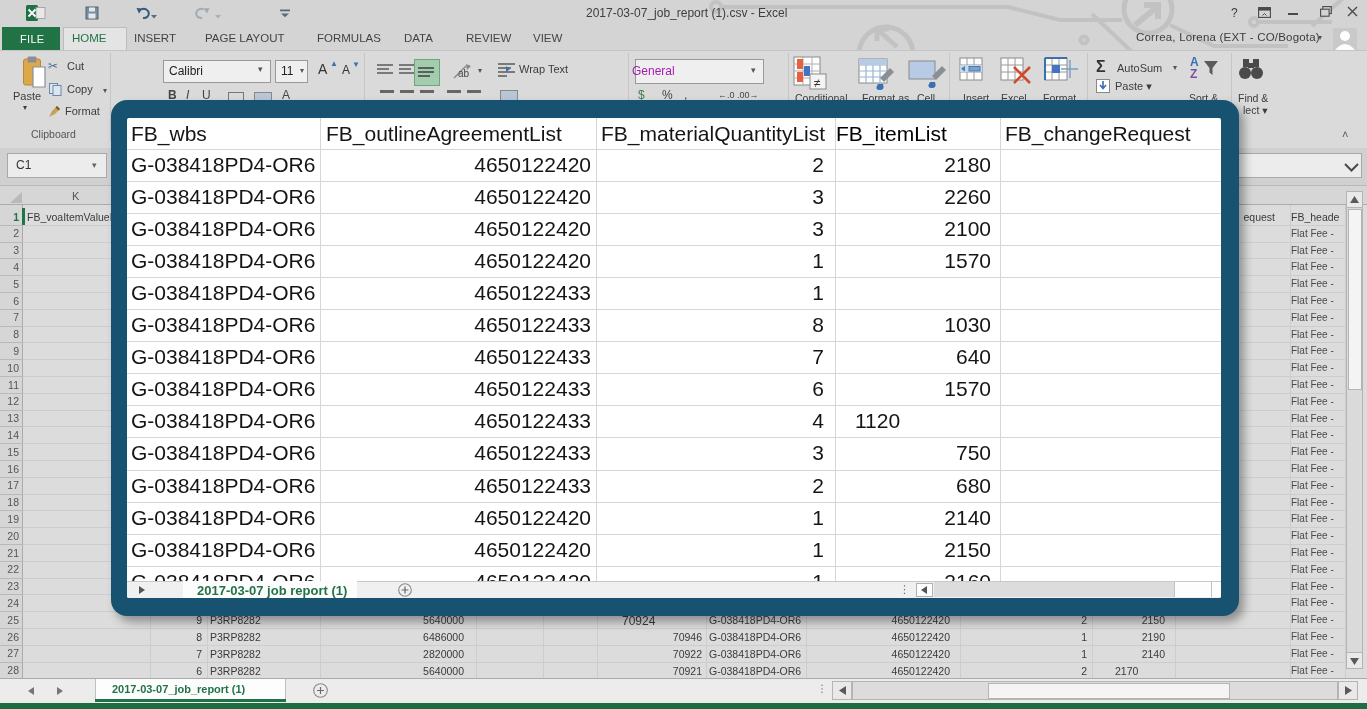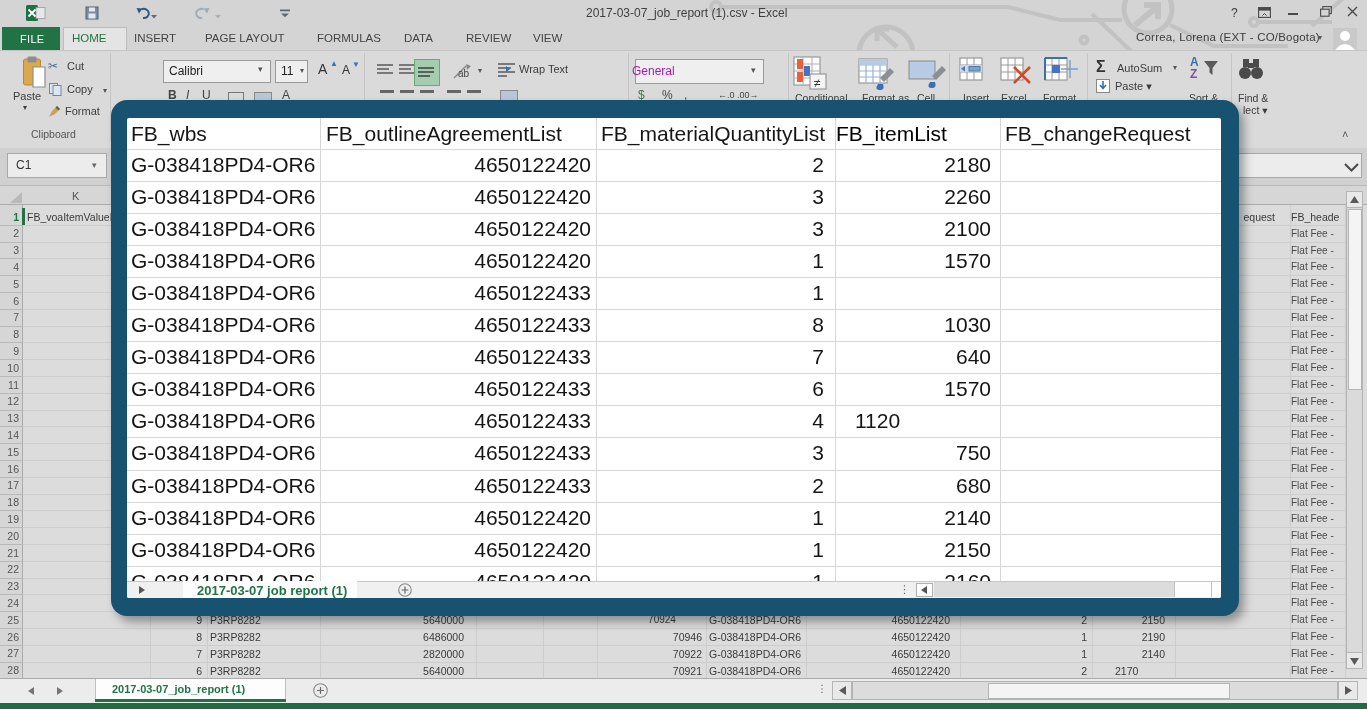--- a/index.html
+++ b/index.html
@@ -378,21 +378,21 @@
 <div class="txt" style="left:1291px;top:563.8px;font-size:10px;color:#4a4a4a;">Flat Fee -</div>
 <div class="txt" style="left:1291px;top:580.6px;font-size:10px;color:#4a4a4a;">Flat Fee -</div>
 <div class="txt" style="left:1291px;top:597.4px;font-size:10px;color:#4a4a4a;">Flat Fee -</div>
 <div class="txt" style="left:1291px;top:614.2px;font-size:10px;color:#4a4a4a;">Flat Fee -</div>
 <div class="txt" style="left:1291px;top:631.0px;font-size:10px;color:#4a4a4a;">Flat Fee -</div>
 <div class="txt" style="left:1291px;top:647.8px;font-size:10px;color:#4a4a4a;">Flat Fee -</div>
 <div class="txt" style="left:1291px;top:664.6px;font-size:10px;color:#4a4a4a;">Flat Fee -</div>
 <div class="txt" style="left:152px;top:614.2px;width:50px;text-align:right;font-size:10.5px;color:#3a3a3a;">9</div>
 <div class="txt" style="left:210px;top:614.2px;font-size:10.5px;color:#3a3a3a;">P3RP8282</div>
 <div class="txt" style="left:380px;top:614.2px;width:84px;text-align:right;font-size:10.5px;color:#3a3a3a;">5640000</div>
-<div class="txt" style="left:622px;top:614.2px;width:80px;text-align:center;font-size:10px;color:#3a3a3a;">70924</div>
+<div class="txt" style="left:622px;top:614.2px;width:80px;text-align:left;font-size:12px;color:#3a3a3a;">70924</div>
 <div class="txt" style="left:709px;top:614.2px;font-size:10.5px;color:#3a3a3a;">G-038418PD4-OR6</div>
 <div class="txt" style="left:870px;top:614.2px;width:80px;text-align:right;font-size:10.5px;color:#3a3a3a;">4650122420</div>
 <div class="txt" style="left:1037px;top:614.2px;width:50px;text-align:right;font-size:10.5px;color:#3a3a3a;">2</div>
 <div class="txt" style="left:1115px;top:614.2px;width:50px;text-align:right;font-size:10.5px;color:#3a3a3a;">2150</div>
 <div class="txt" style="left:152px;top:631.0px;width:50px;text-align:right;font-size:10.5px;color:#3a3a3a;">8</div>
 <div class="txt" style="left:210px;top:631.0px;font-size:10.5px;color:#3a3a3a;">P3RP8282</div>
 <div class="txt" style="left:380px;top:631.0px;width:84px;text-align:right;font-size:10.5px;color:#3a3a3a;">6486000</div>
 <div class="txt" style="left:622px;top:631.0px;width:80px;text-align:right;font-size:10.5px;color:#3a3a3a;">70946</div>
 <div class="txt" style="left:709px;top:631.0px;font-size:10.5px;color:#3a3a3a;">G-038418PD4-OR6</div>
 <div class="txt" style="left:870px;top:631.0px;width:80px;text-align:right;font-size:10.5px;color:#3a3a3a;">4650122420</div>

